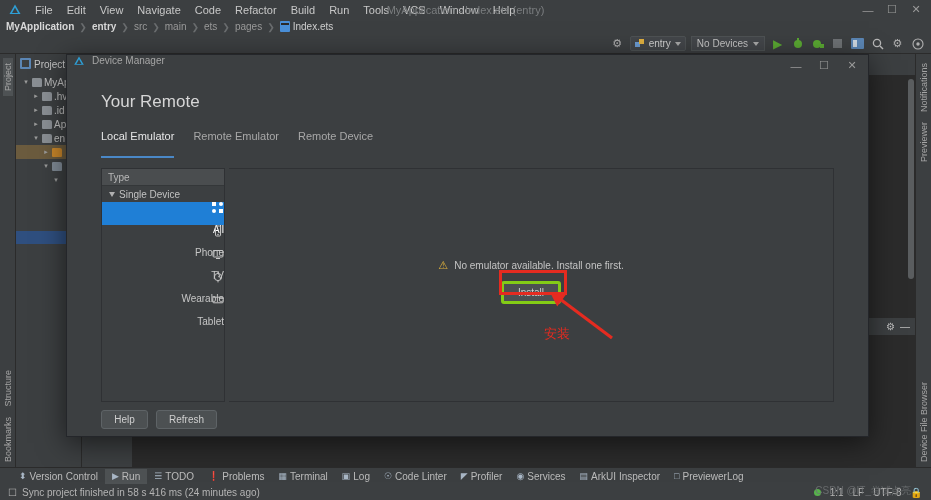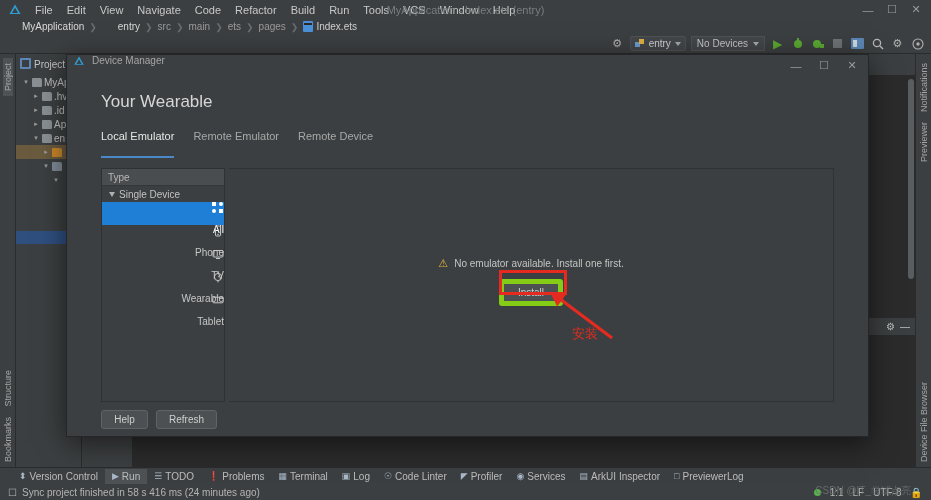--- a/index.html
+++ b/index.html
@@ -18,21 +18,21 @@
   .app-logo { width:14px; height:14px; margin:0 6px 0 4px; position:relative; }
   .app-logo svg { display:block; }
   .menubar .mi { padding:2px 7px; font-size:11px; color:#c8c8c8; white-space:nowrap; }
   .win-title { position:absolute; left:50%; transform:translateX(-50%); color:#7a7d7f; font-size:11px; white-space:nowrap; }
   .win-ctrl { position:absolute; right:4px; top:0; height:19px; display:flex; align-items:center; gap:2px; }
   .win-ctrl .wb { width:22px; height:17px; display:flex; align-items:center; justify-content:center; color:#9a9a9a; font-size:11px; }
 
   
   .crumbbar { height:15px; background:#3c3f41; display:flex; align-items:center; padding:0 6px; flex:0 0 15px; font-size:10px; }
   .crumbbar .cb { color:#9a9a9a; white-space:nowrap; }
-  .crumbbar .cb.b { color:#d8d8d8; font-weight:normal;margin-left:16px; }
+  .crumbbar .cb.b { color:#d8d8d8; font-weight:bold; }
   .crumbbar .sep { color:#6a6d6f; margin:0 5px; font-size:9px; }
   .crumb-file { display:flex; align-items:center; gap:3px; color:#cfcfcf; }
 
   
   .toolbar { height:20px; background:#3c3f41; display:flex; align-items:center; justify-content:flex-end; padding:0 6px; gap:5px; flex:0 0 20px; border-bottom:1px solid #2b2b2b;}
   .tb-ico { width:15px; height:15px; display:flex; align-items:center; justify-content:center; color:#b0b0b0; }
   .cfg-sel { height:15px; display:flex; align-items:center; gap:4px; border:1px solid #4e5254; border-radius:2px; padding:0 4px; background:#43464a; font-size:10px; color:#d0d0d0; }
   .dev-sel { height:15px; display:flex; align-items:center; gap:5px; border:1px solid #4e5254; border-radius:0; padding:0 5px; background:#43464a; font-size:10px; color:#c4c4c4; }
   .caret { width:0;height:0;border-left:3px solid transparent;border-right:3px solid transparent;border-top:4px solid #a8a8a8; }
   .run-ico { color:#5aa832; font-size:12px; }
@@ -112,28 +112,28 @@
   .dl-head { height:17px; background:#4a4d4f; display:flex; align-items:center; padding:0 6px; font-size:10px; color:#b8b8b8; border-bottom:1px solid #343739;}
   .dl-grp { height:16px; display:flex; align-items:center; gap:4px; padding-left:7px; font-size:10px; color:#c2c2c2;}
   .dl-grp .tri { width:0;height:0;border-left:3.5px solid transparent;border-right:3.5px solid transparent;border-top:5px solid #b0b0b0; }
   .dl-item { height:23px; display:flex; align-items:flex-end; gap:10px; padding-left:18px; font-size:10px; color:#c6c6c6;flex-direction:column;}
   .dl-item.sel { background:#1f7fd6; color:#ffffff; }
   .dl-ico { width:12px; height:12px; display:flex; align-items:center; justify-content:center; }
   .devdetail { flex:1; background:#3c3f41; border:1px solid #2f3134; border-left:none; display:flex; align-items:center; justify-content:center; position:relative;}
   .empty { display:flex; flex-direction:column; align-items:center; gap:9px; margin-top:-8px;}
   .empty-msg { display:flex; align-items:center; gap:6px; font-size:10px; color:#c4c4c4;}
   .warnico { color:#e2b33c; font-size:11px; }
-  .btn { background:#4c5052; border:5px solid #84cc16; border-radius:3px; color:#cfcfcf; font-size:10px; padding:3px 14px; }
+  .btn { background:#4c5052; border:3px solid #84cc16; border-radius:3px; color:#cfcfcf; font-size:10px; padding:3px 14px; }
   .dlg-foot { height:34px; display:flex; align-items:center; gap:8px; padding:0 34px; flex:0 0 34px;}
   .foot-btn { background:#4c5052; border:1px solid #5e6366; border-radius:3px; color:#cfcfcf; font-size:10px; padding:3px 12px; min-width:47px; text-align:center;}
 
   
   .anno-box { position:absolute; left:499px; top:270px; width:68px; height:25px; border:3px solid #e52b20; z-index:60; pointer-events:none;}
   .anno-svg { position:absolute; left:540px; top:288px; width:80px; height:56px; z-index:60; pointer-events:none;}
-  .anno-text { position:absolute; left:572px; top:325px; font-size:13px; color:#e52b20; z-index:61; font-family:"DejaVu Sans", sans-serif;}
+  .anno-text { position:absolute; left:544px; top:325px; font-size:13px; color:#e52b20; z-index:61; font-family:"DejaVu Sans", sans-serif;}
 
   
   .wm { position:absolute; right:20px; bottom:2px; font-size:10px; color:#6f7274; opacity:.85; z-index:70; white-space:nowrap;}
   
   .vscroll { position:absolute; right:1px; top:4px; width:6px; background:#5a5d5f; border-radius:3px;}
 </style>
 </head>
 <body>
 
 <div class="ide">
@@ -461,21 +461,21 @@
     </span>
     <span class="ttl">Device Manager</span>
     <span class="dlg-ctrl">
       <span class="b">—</span>
       <span class="b">☐</span>
       <span class="b">✕</span>
     </span>
   </div>
 
   <div class="dlg-body">
-    <div class="dlg-h1">Your Wearable</div>
+    <div class="dlg-h1">Your Remote</div>
 
     <div class="dlg-tabs">
       <span class="dtab act">Local Emulator</span>
       <span class="dtab">Remote Emulator</span>
       <span class="dtab">Remote Device</span>
     </div>
 
     <div class="dlg-split">
       <div class="devlist">
         <div class="dl-head">Type</div>

